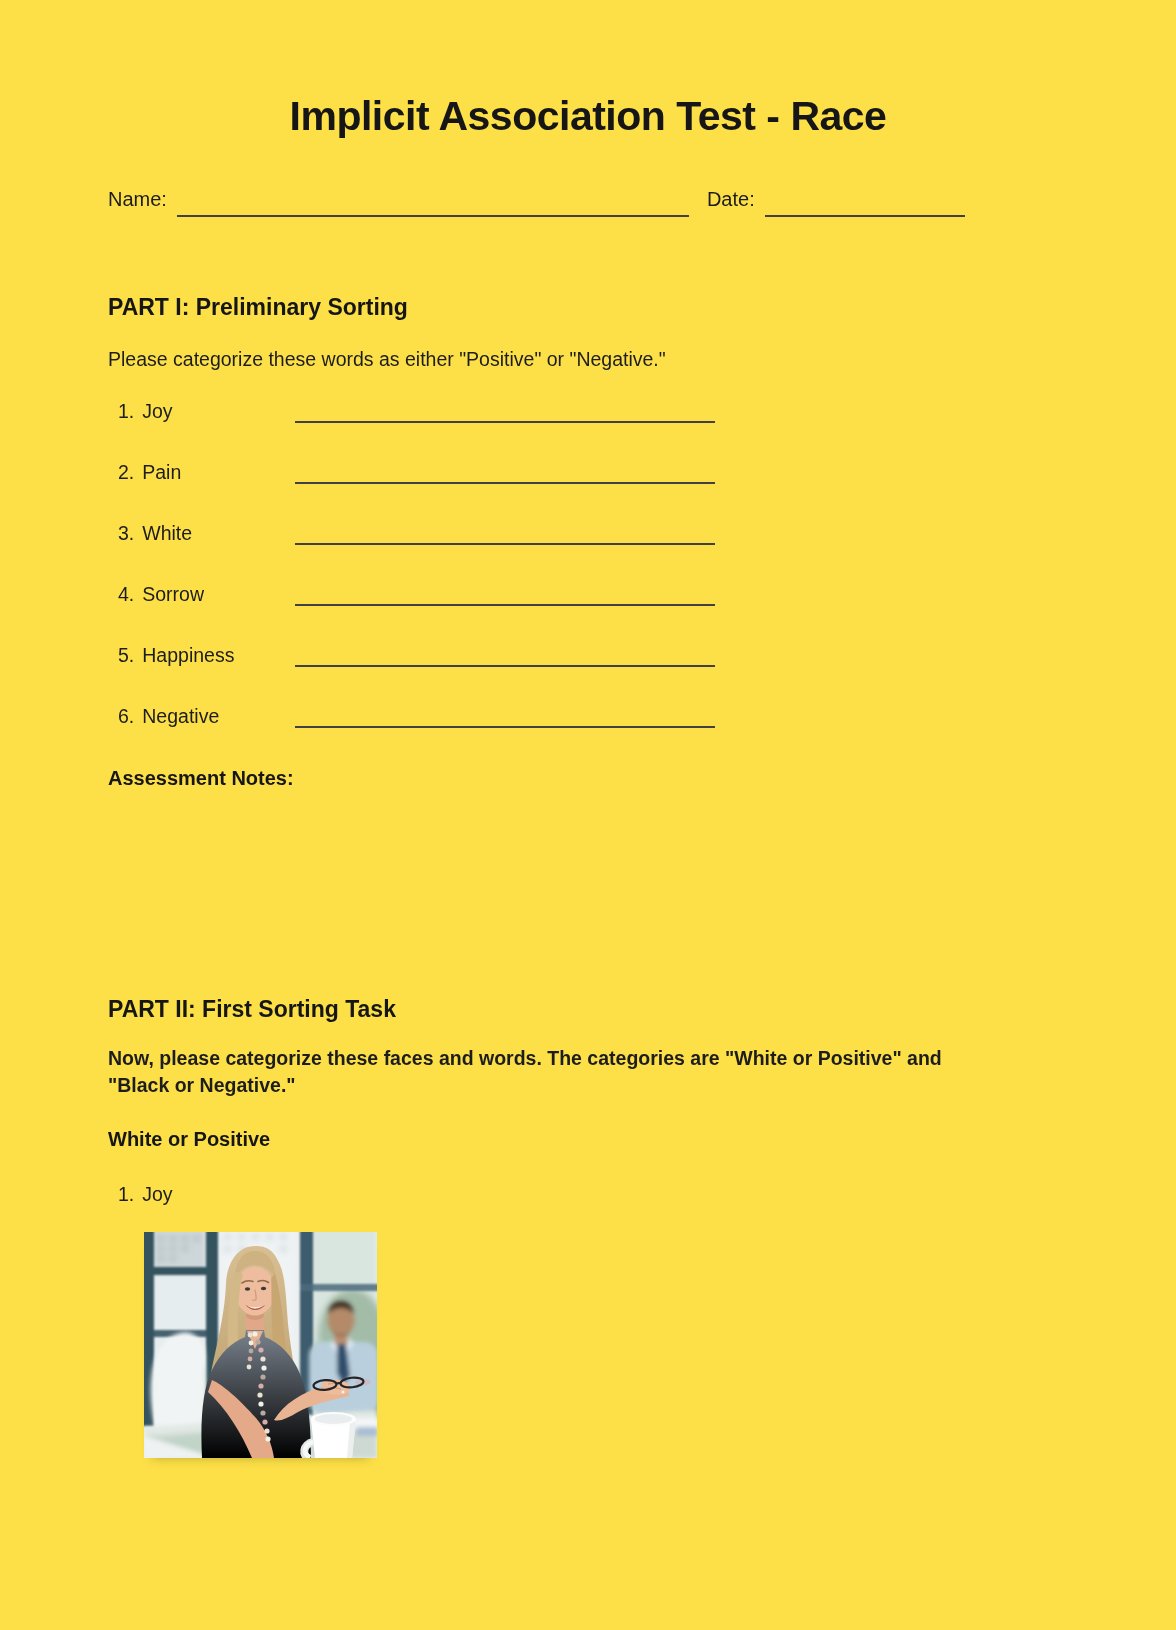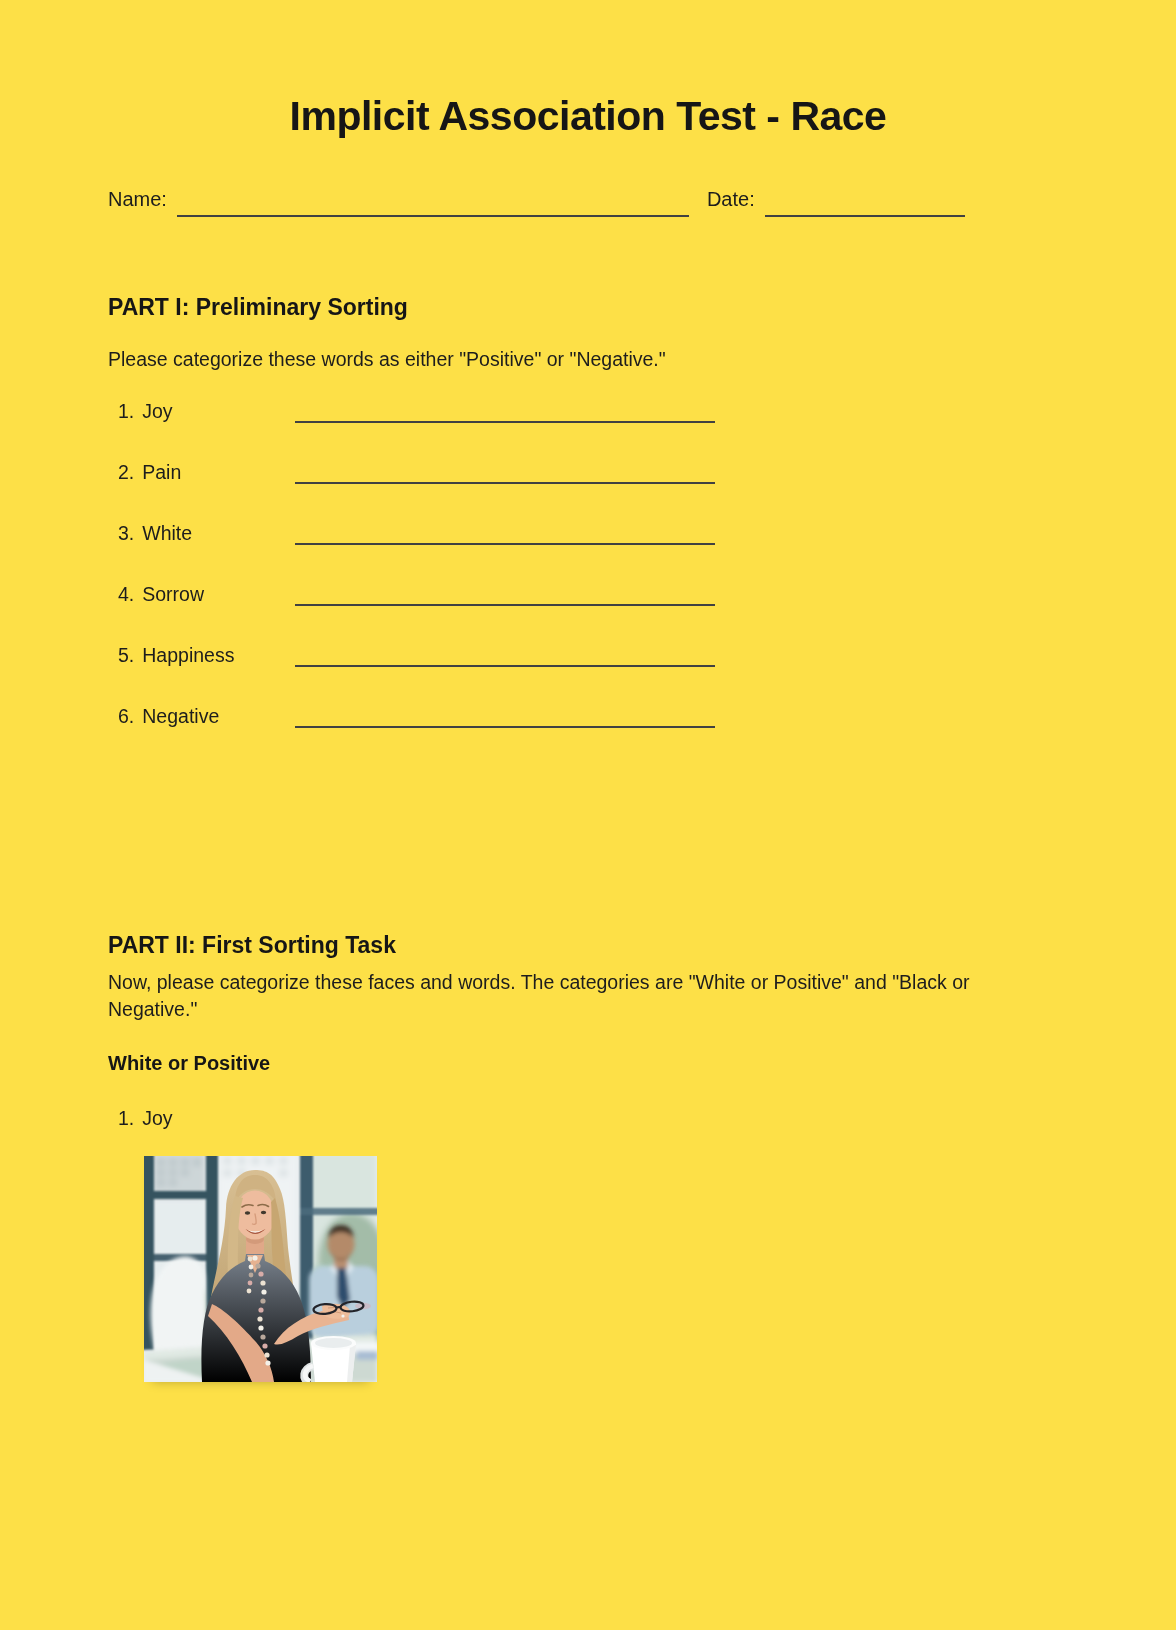--- a/index.html
+++ b/index.html
@@ -15,21 +15,21 @@
   }
   .name-row{display:flex;margin-top:48px;font-size:20px;height:27px;}
   .label{white-space:nowrap;}
   .fill{border-bottom:2px solid #414141;height:100%;}
   .name-fill{width:512px;margin-left:10px;}
   .date-label{margin-left:18px;}
   .date-fill{width:200px;margin-left:10px;}
   .part-heading{font-size:23px;font-weight:700;margin:78px 0 0;line-height:28px;color:#161616;}
   .part-heading.part2{margin-top:203px;}
   .instruction{font-size:19.5px;line-height:27px;margin:25px 0 0;}
-  .instruction.part2{margin-top:10px;max-width:875px;}
+  .instruction.part2{margin-top:22px;max-width:875px;font-weight:bold;}
   .wordlist{margin-top:24px;}
   .word-row{display:flex;align-items:flex-end;height:26px;margin-bottom:35px;padding-left:10px;font-size:19.5px;}
   .word-label{width:177px;display:flex;align-items:flex-end;}
   .word-num{margin-right:8px;}
   .word-fill{width:420px;height:100%;}
   .sub-heading{font-size:20px;font-weight:700;margin:37px 0 0;line-height:27px;color:#161616;}
   .category-heading{font-size:20px;font-weight:700;margin:27px 0 0;line-height:27px;color:#161616;}
   .stimulus-item{margin-top:28px;padding-left:10px;font-size:19.5px;line-height:26px;display:flex;}
   .stimulus-item .word-num{margin-right:8px;}
   .photo-frame{
@@ -93,20 +93,21 @@
     </div>
     <div class="word-row">
       <span class="word-label">
           <span class="word-num">6.</span>
           <span>Negative</span>
         </span>
       <div class="fill word-fill"></div>
     </div>
   </div>
 
+  <h3 class="sub-heading">Assessment Notes:</h3>
 
   <h2 class="part-heading part2">PART II: First Sorting Task</h2>
   <p class="instruction part2">Now, please categorize these faces and words. The categories are "White or Positive" and "Black or Negative."</p>
 
   <h3 class="category-heading">White or Positive</h3>
 
   <div class="stimulus-item">
     <span class="word-num">1.</span>
     <span>Joy</span>
   </div>

